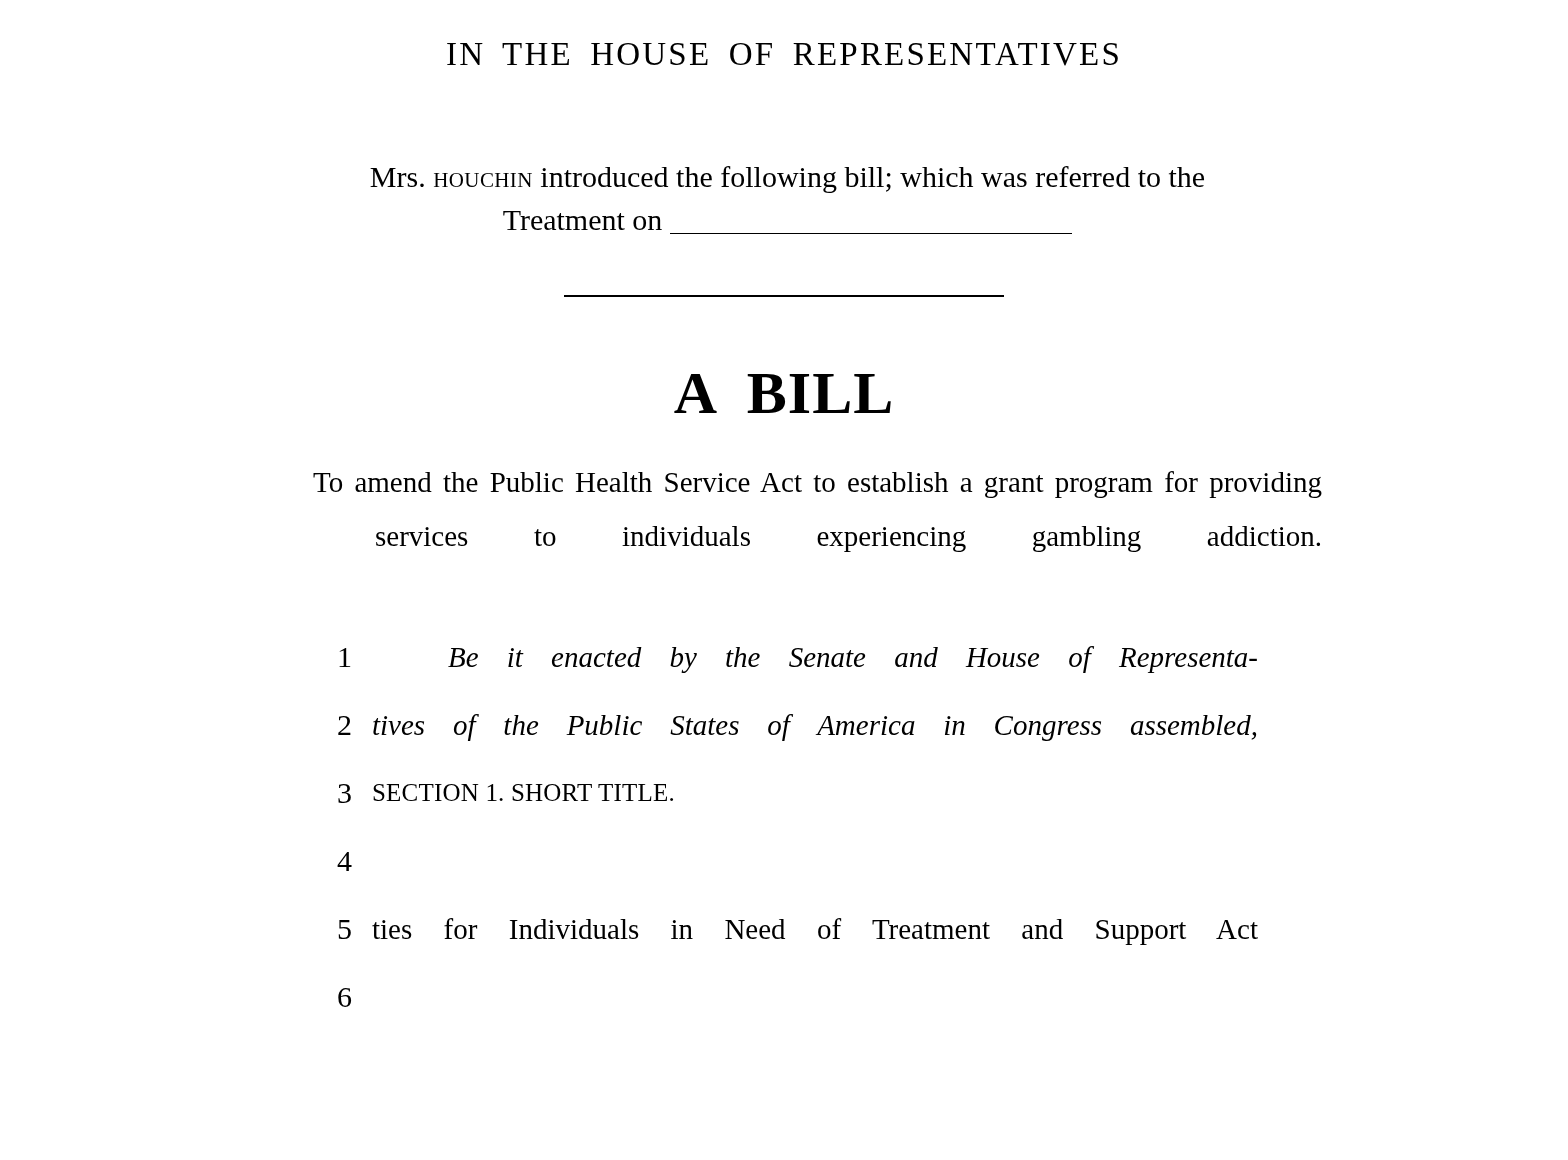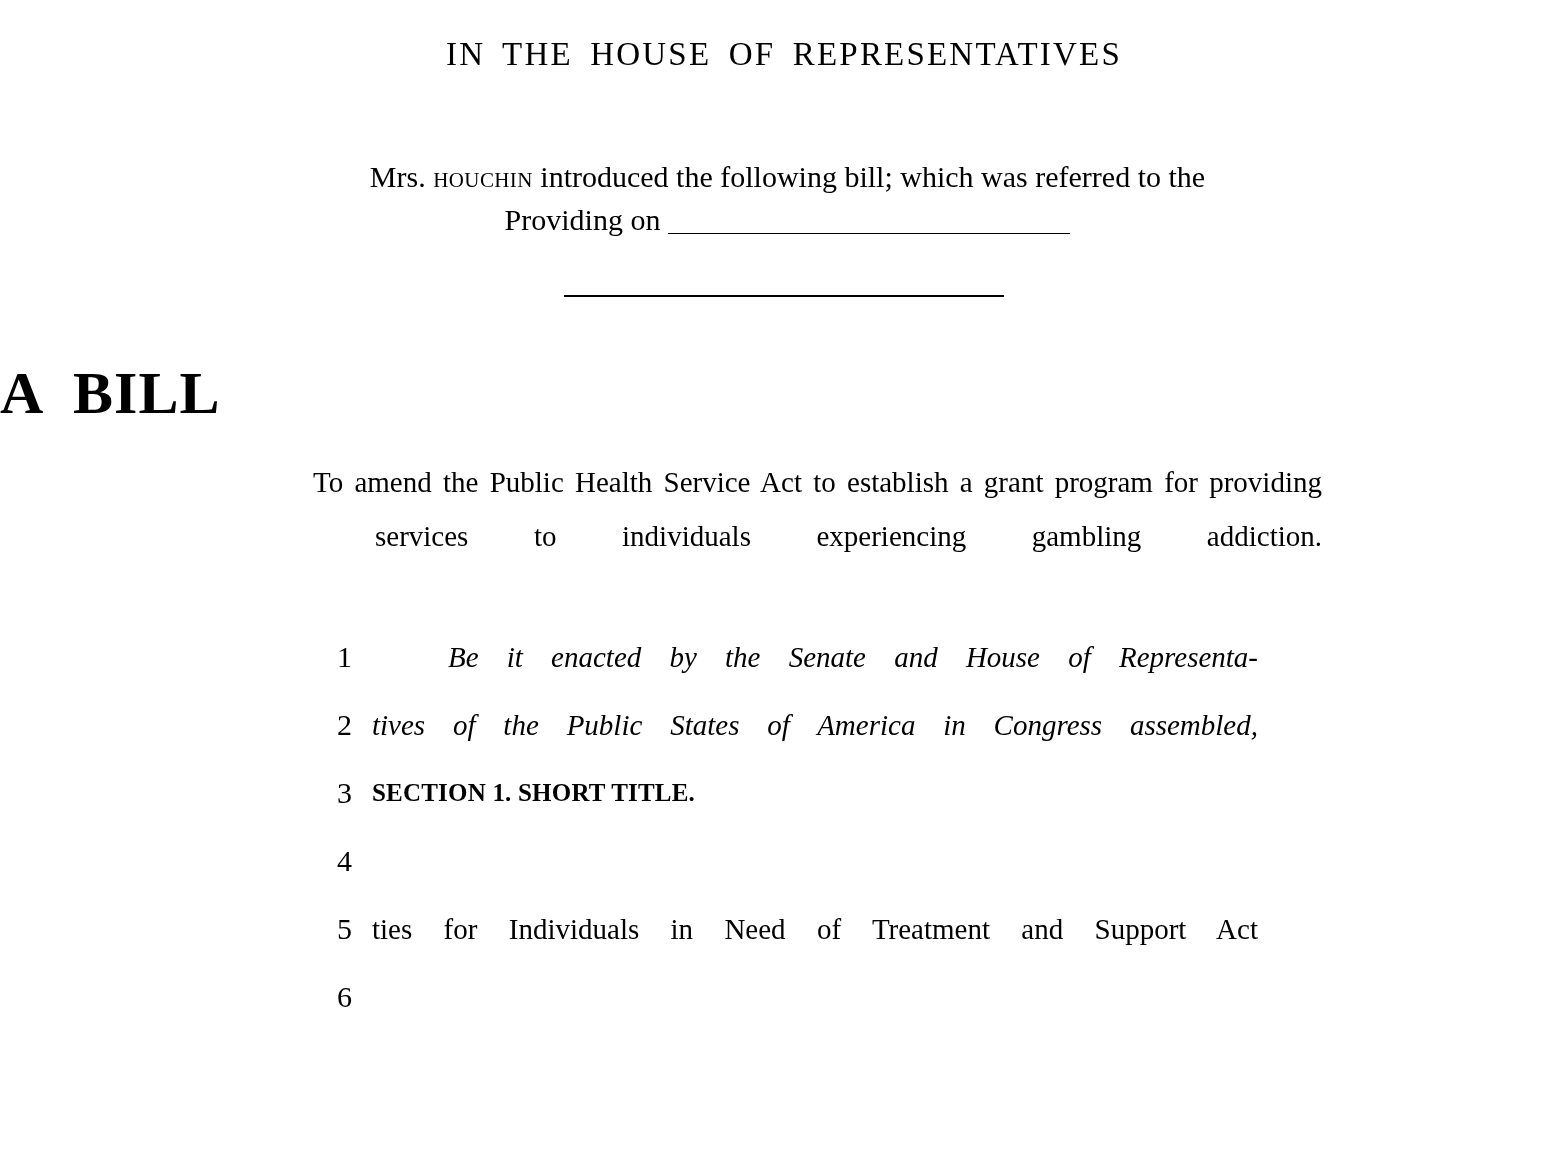--- a/index.html
+++ b/index.html
@@ -83,21 +83,21 @@
     height: 0;
     border-top: 2.4px solid #000;
   }
 
   
   .bill-title {
     position: absolute;
     top: 363px;
     left: 0;
     width: 1568px;
-    text-align: left;
+    text-align: center;
     font-size: 60px;
     font-weight: 700;
     letter-spacing: 1px;
     word-spacing: 16px;
     line-height: 1;
   }
 
   
   .purpose {
     position: absolute;
@@ -156,36 +156,36 @@
     display: inline-block;
     width: 100%;
   }
   .line-text.italic {
     font-style: italic;
   }
   .line-text.indent {
     text-indent: 76px;
   }
   .line-text.heading {
-    font-weight: 700;
+    font-weight: 400;
     font-size: 25px;
     letter-spacing: 0.2px;
   }
 </style>
 </head>
 <body>
 
 <div class="page">
 
   <div class="chamber-header">IN THE HOUSE OF REPRESENTATIVES</div>
 
   <div class="sponsor-block">
     <span>Mrs.</span><span>&nbsp;</span><span class="sponsor-name">Houchin</span><span> introduced the following bill; which was referred to the</span>
     <span class="committee-line">
-      <span>Providing on</span><span class="blank-rule"></span>
+      <span>Treatment on</span><span class="blank-rule"></span>
     </span>
   </div>
 
   <div class="divider-wrap">
     <span class="divider-rule"></span>
   </div>
 
   <div class="bill-title">A  BILL</div>
 
   <div class="purpose">To amend the Public Health Service Act to establish a grant program for providing services to individuals experiencing gambling addiction.</div>

